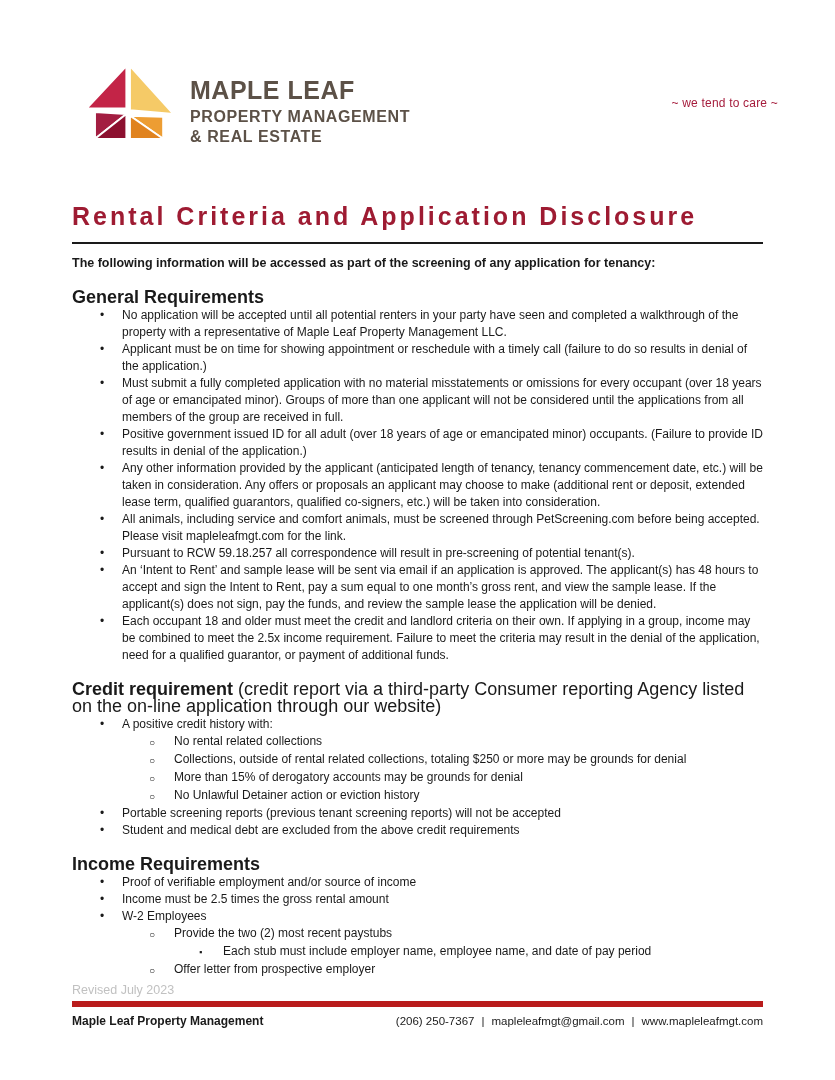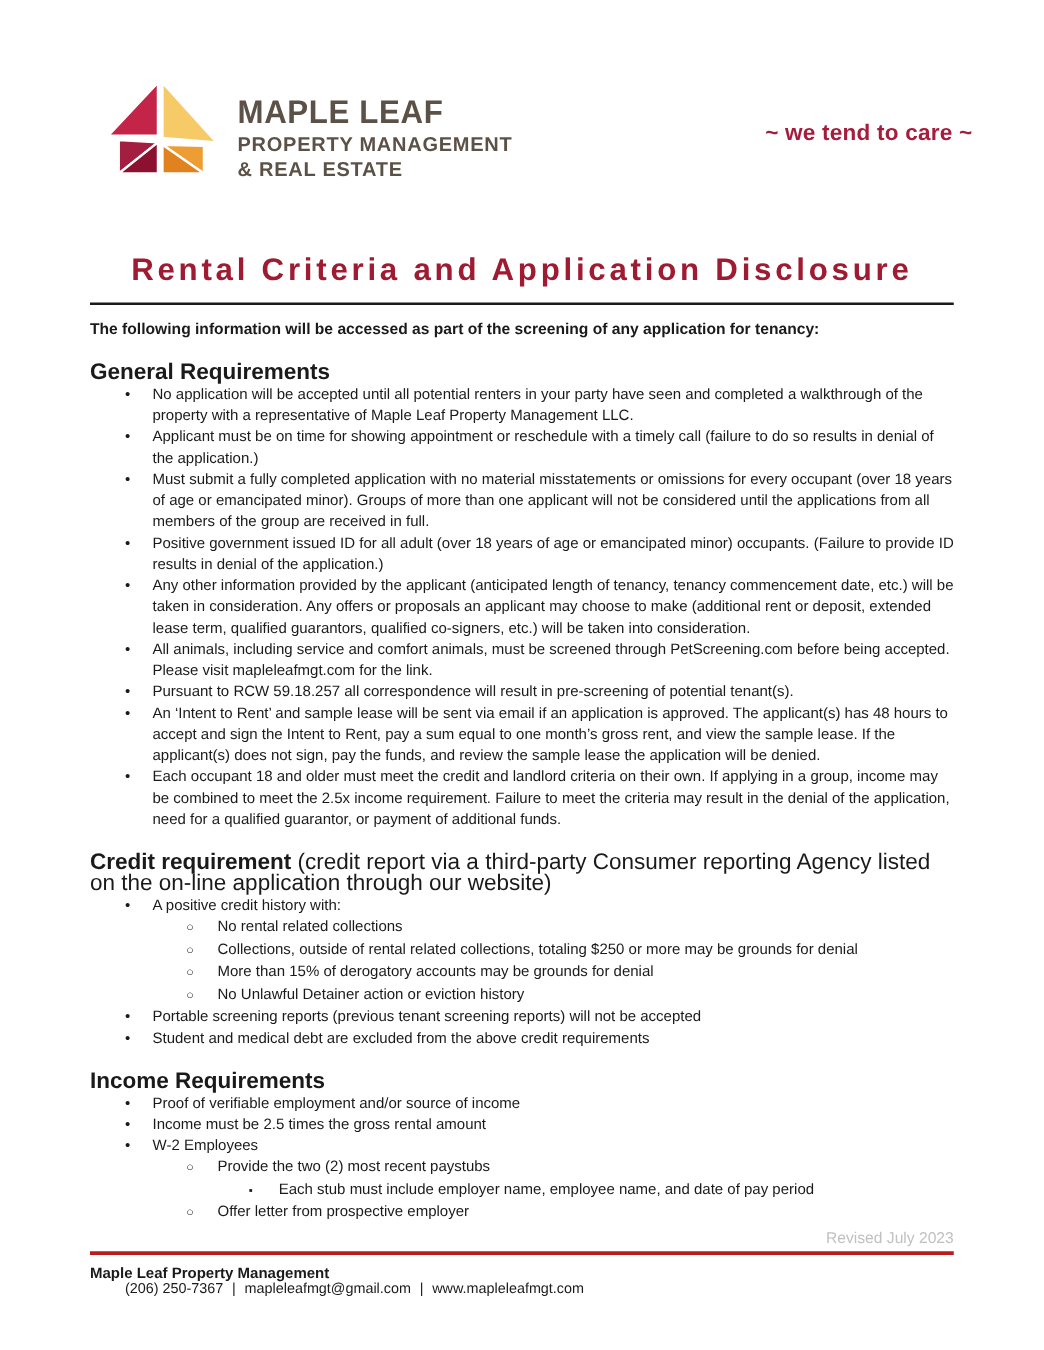--- a/index.html
+++ b/index.html
@@ -25,32 +25,31 @@
   .logo-wrap { display: flex; align-items: flex-start; margin-left: 12px; }
   .logo-svg { width: 92px; height: 76px; }
   .logo-text { margin-left: 14px; margin-top: 14px; color: #5c5147; }
   .logo-name {
     font-size: 25px; font-weight: bold; letter-spacing: 0.5px;
     transform: scaleY(1.05); line-height: 1.0;
   }
   .logo-sub { font-size: 16px; font-weight: bold; letter-spacing: 0.6px; margin-top: 4px; line-height: 1.25; }
   .tagline {
     position: absolute; top: 96px; right: 57px;
-    font-size: 18px; font-weight: bold; color: #a51c3c;
+    font-size: 12px; font-weight: normal; color: #a51c3c;
     letter-spacing: 0.2px;
   }
 
   
   .doc-title {
     margin-top: 54px;
     font-size: 25px; font-weight: bold;
     letter-spacing: 3px;
     color: #9e1b32;
     line-height: 1.2;
-    text-align: center;
   }
   .title-rule { border: none; border-top: 2px solid #1a1a1a; margin-top: 11px; }
   .intro {
     margin-top: 11px;
     font-size: 12.5px; font-weight: bold; line-height: 17px;
   }
 
   
   .section { margin-top: 17px; }
   .section-heading { font-size: 18px; line-height: 17px; }
@@ -62,36 +61,34 @@
   .li .txt { flex: 1 1 auto; }
   .li.lvl1 { padding-left: 28px; }
   .li.lvl1 .marker { width: 22px; font-size: 12px; }
   .li.lvl2 { padding-left: 77px; }
   .li.lvl2 .marker { width: 25px; font-size: 10px; padding-top: 1px; }
   .li.lvl3 { padding-left: 127px; }
   .li.lvl3 .marker { width: 24px; font-size: 9px; padding-top: 1px; }
 
   .revised {
     margin-top: 3px;
-    text-align: right;
     font-size: 12.5px;
     color: #c1c1c1;
     line-height: 17px;
   }
 
   
   .footer {
     position: absolute;
     left: 72px; right: 72px; top: 1001px;
-    border-top: 3px solid #b91c1c;
+    border-top: 6px solid #b91c1c;
     padding-top: 7px;
     display: flex;
     justify-content: space-between;
     align-items: baseline;
-    flex-direction: column;
   }
   .footer-company { font-size: 12px; font-weight: bold; }
   .footer-contact { font-size: 11.5px; padding-left: 28px; }
   .footer-contact .sep { margin: 0 7px; }
 </style>
 </head>
 <body>
 
 <div class="page">
 

